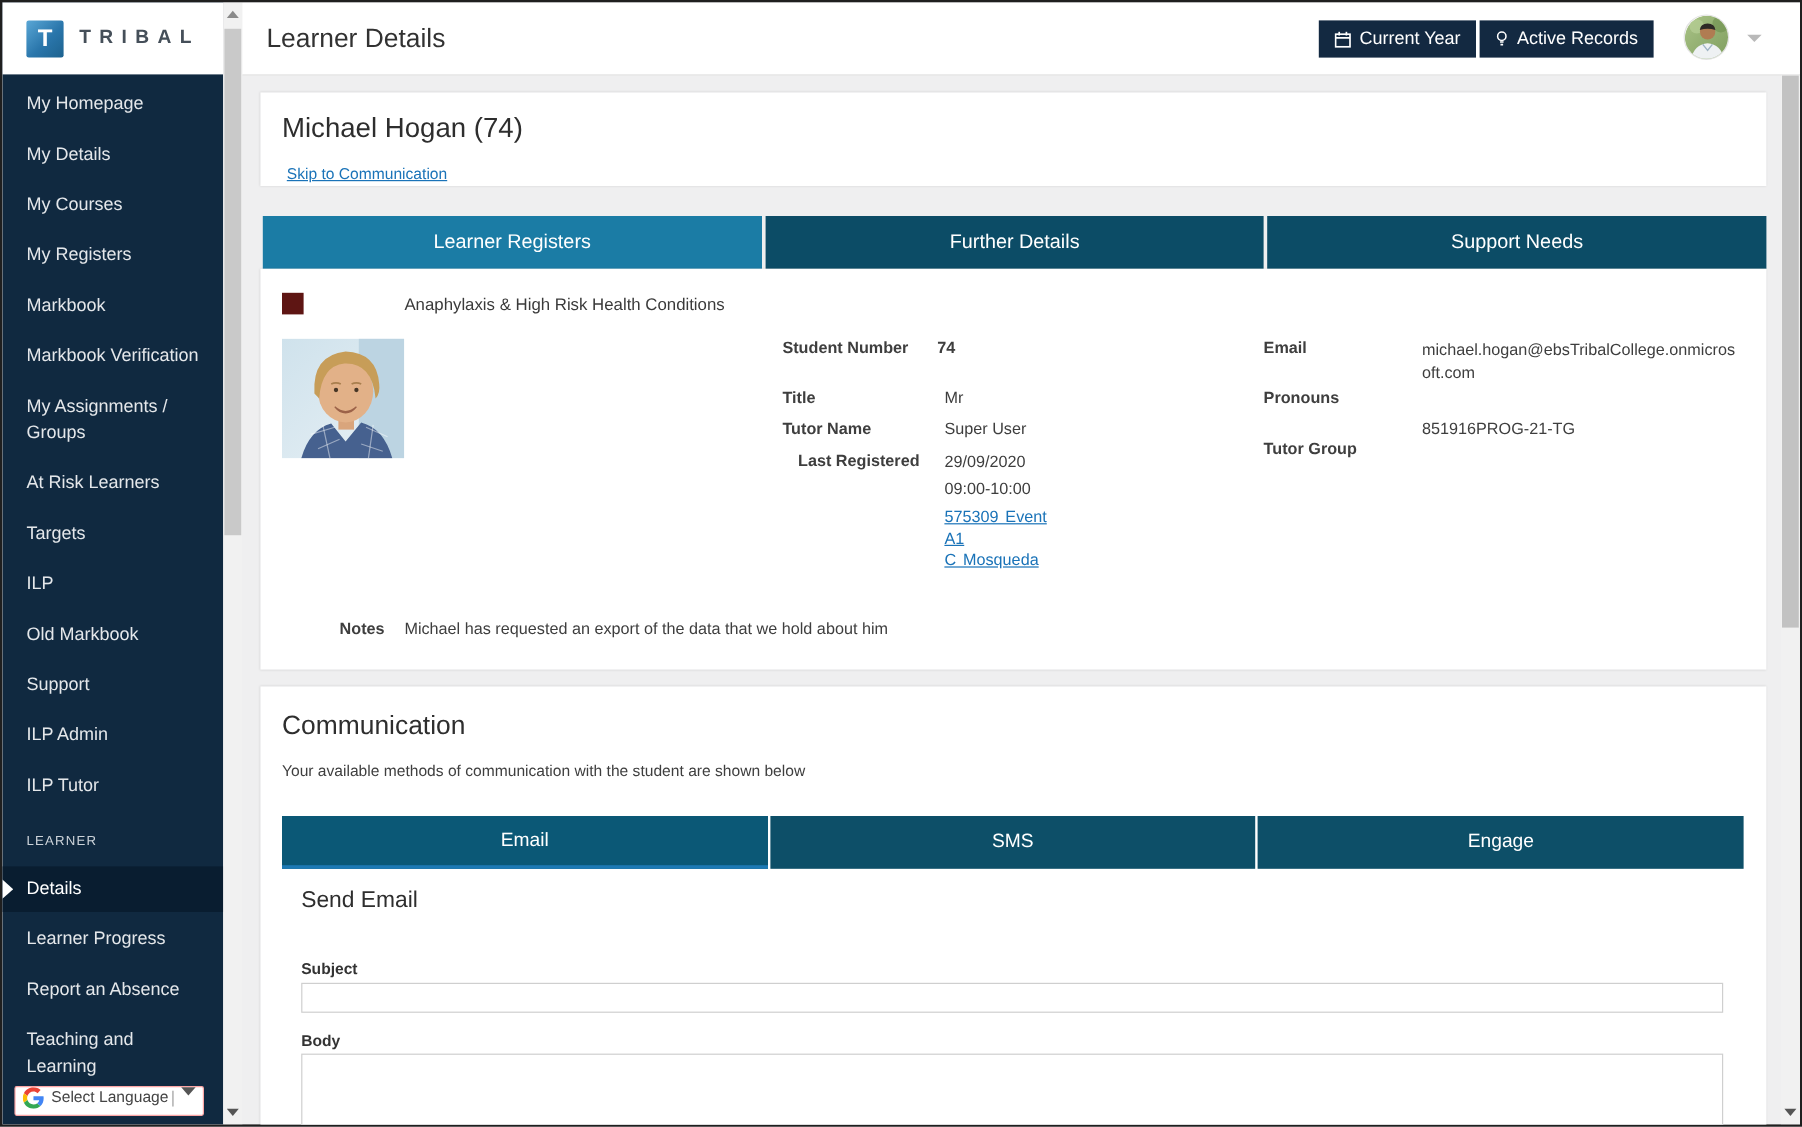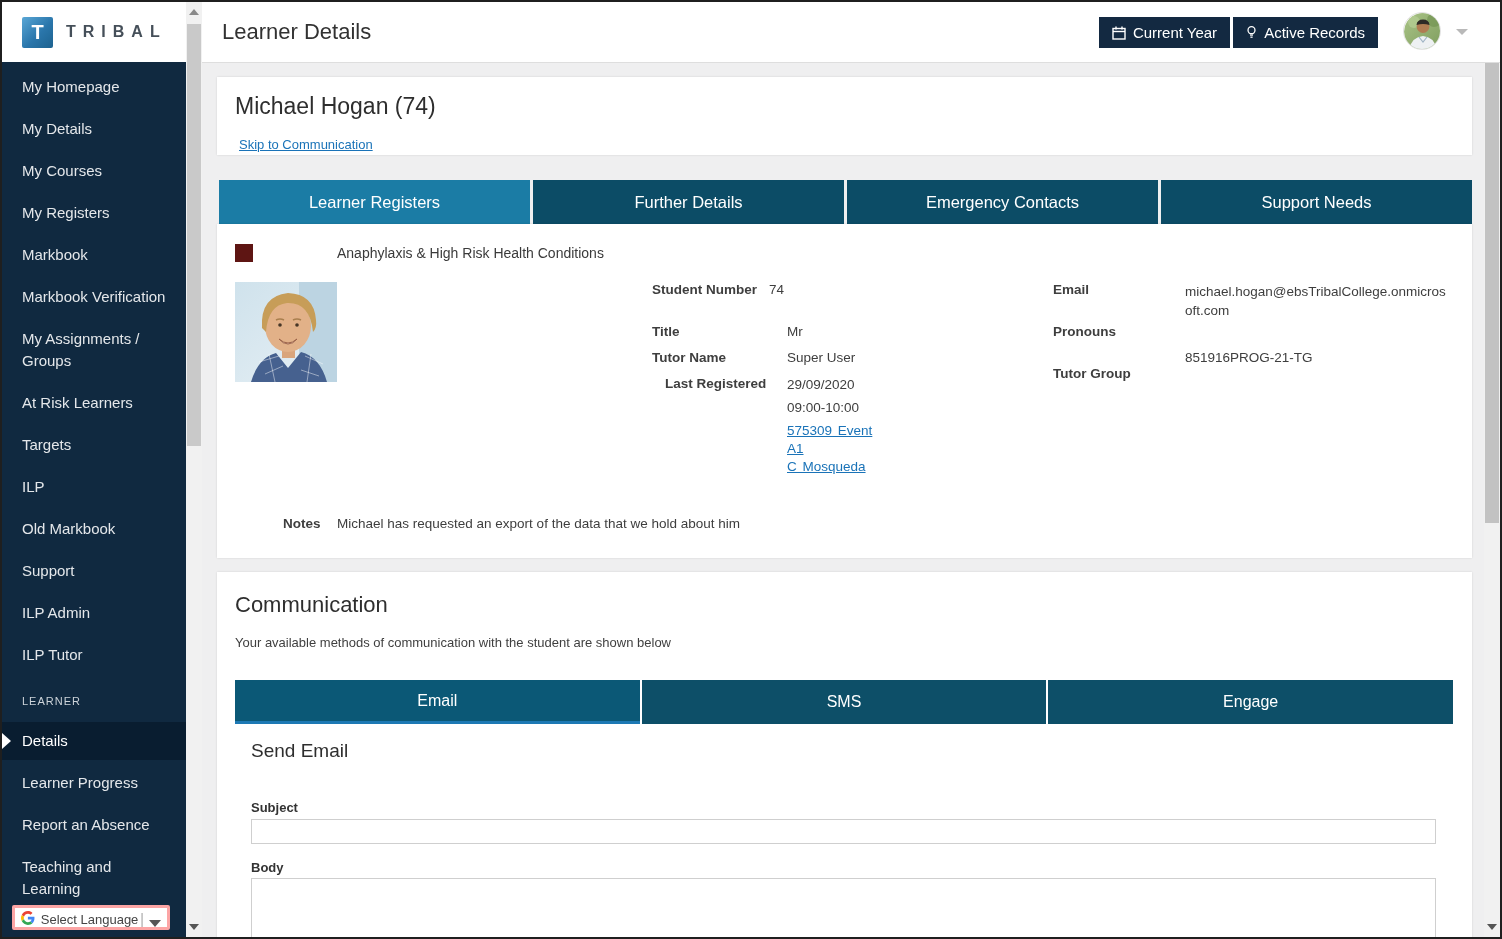--- a/index.html
+++ b/index.html
@@ -19,21 +19,21 @@
   .logo-word { margin-left:13px; font-size:16px; font-weight:700; letter-spacing:7px; color:#454f59; }
   .nav { position:absolute; left:0; top:62px; width:184px; padding:12px 0 0 20px; }
   .nav-item { width:150px; margin-bottom:20px; font-size:15px; line-height:22px; color:#e4e7ea; cursor:pointer; }
   .nav-section { margin:28px 0 14px -6px; padding-left:6px; font-size:11px; line-height:14px; letter-spacing:1px; color:#ccd3d9; }
   .nav-item.selected { position:relative; width:184px; margin-left:-20px; padding:8px 0 8px 20px; margin-bottom:12px; background:#091d30; color:#fff; }
   .sel-arrow { position:absolute; left:0; top:50%; margin-top:-8px; width:0; height:0;
     border-top:8px solid transparent; border-bottom:8px solid transparent; border-left:9px solid #ffffff; }
 
   
   .translate { position:absolute; left:10px; top:903px; width:158px; height:25px; background:#fff;
-    border:3px solid #fca5a5; border-radius:2px; display:flex; align-items:flex-end; padding:0 6px; cursor:pointer; z-index:5; }
+    border:1px solid #fca5a5; border-radius:2px; display:flex; align-items:flex-start; padding:0 6px; cursor:pointer; z-index:5; }
   .translate-label { font-size:13px; color:#444; margin-left:6px; flex:1; white-space:nowrap; }
   .translate-sep { color:#aaa; font-size:14px; margin:0 5px 0 2px; }
   .translate-caret { width:0; height:0; border-left:6px solid transparent; border-right:6px solid transparent; border-top:7px solid #555; }
 
   
   .side-scroll { position:absolute; left:184px; top:0; width:16px; height:100%; background:#f1f1f1; }
   .side-scroll .thumb { position:absolute; left:1px; top:22px; width:14px; height:422px; background:#c9c9c9; }
   .arrow-up { position:absolute; left:3px; top:7px; width:0; height:0; border-left:5px solid transparent; border-right:5px solid transparent; border-bottom:6px solid #8a8a8a; }
   .arrow-down-s { position:absolute; left:3px; bottom:7px; width:0; height:0; border-left:5px solid transparent; border-right:5px solid transparent; border-top:6px solid #555; }
 
@@ -192,21 +192,20 @@
   </header>
 
   <section class="card name-card">
     <h2 class="learner-name">Michael Hogan (74)</h2>
     <a class="skip-link">Skip to Communication</a>
   </section>
 
   <div class="tabs-row">
     <div class="tab active">Learner Registers</div>
     <div class="tab">Further Details</div>
-    <div class="tab">Emergency Contacts</div>
     <div class="tab">Support Needs</div>
   </div>
 
   <section class="card overview-card">
     <div class="health-square"></div>
     <div class="health-text">Anaphylaxis &amp; High Risk Health Conditions</div>
 
     <div class="learner-photo">
       <svg width="102" height="100" viewBox="0 0 102 100">
         <defs>
@@ -231,21 +230,21 @@
         <path d="M27,46 Q25,14 53,11 Q79,12 81,38 Q82,46 78,50 Q75,20 52,21 Q33,23 31,50 Z" fill="#c79d58"></path>
         <circle cx="45" cy="43" r="1.8" fill="#463626"></circle>
         <circle cx="62" cy="43" r="1.8" fill="#463626"></circle>
         <path d="M41,38 Q45,36 49,38" fill="none" stroke="#a97f4e" stroke-width="1.5"></path>
         <path d="M58,38 Q62,36 66,38" fill="none" stroke="#a97f4e" stroke-width="1.5"></path>
         <path d="M44,57 Q53,65 62,57 Q58,62 53,62 Q48,62 44,57 Z" fill="#fdf4ea" stroke="#9c6248" stroke-width="1"></path>
       </svg>
     </div>
 
     <div class="f-label" style="left:435px; top:58px;">Student Number</div>
-    <div class="f-value" style="left:552px; top:58px;">74</div>
+    <div class="f-value" style="left:564px; top:58px;font-weight:bold;">74</div>
 
     <div class="f-label" style="left:435px; top:100px;">Title</div>
     <div class="f-value" style="left:570px; top:100px;">Mr</div>
 
     <div class="f-label" style="left:435px; top:126px;">Tutor Name</div>
     <div class="f-value" style="left:570px; top:126px;">Super User</div>
 
     <div class="f-label" style="left:448px; top:152px;">Last Registered</div>
     <div class="lr-col">
       <div class="line">29/09/2020</div>

